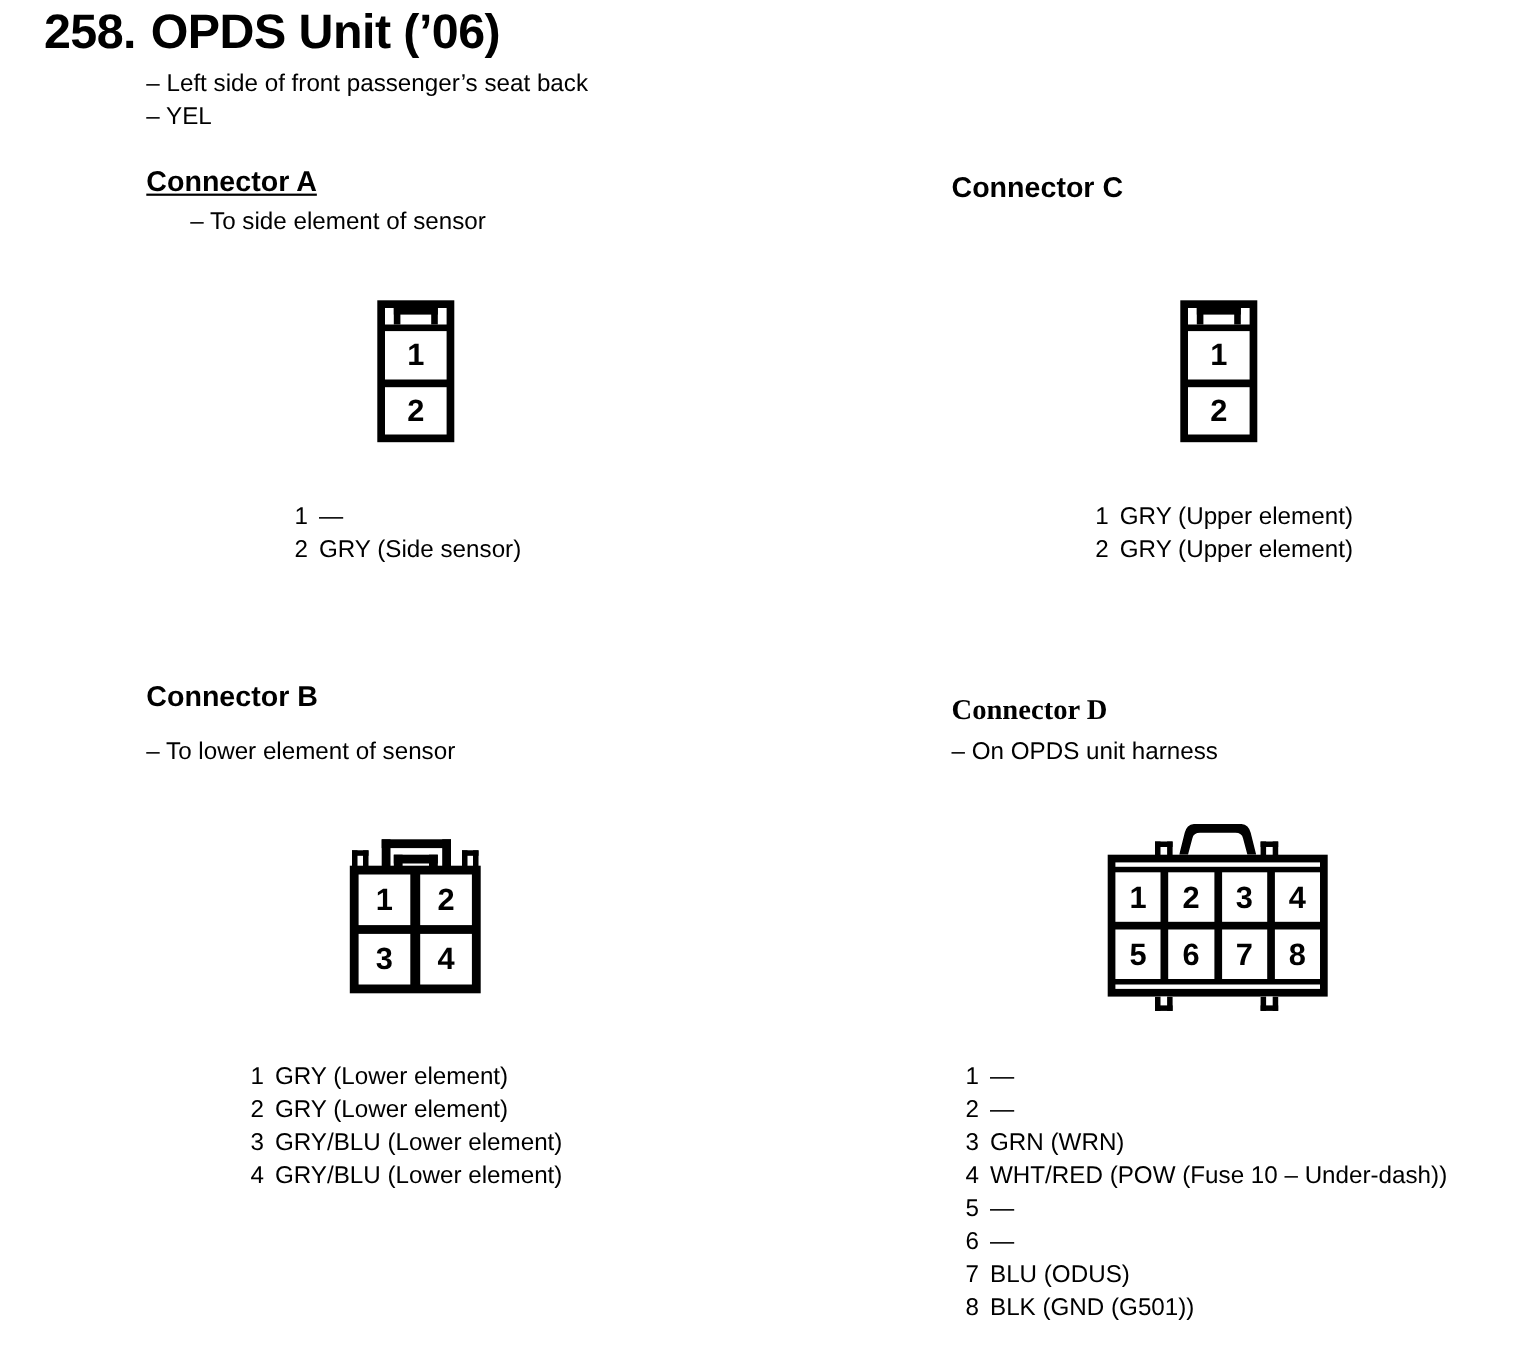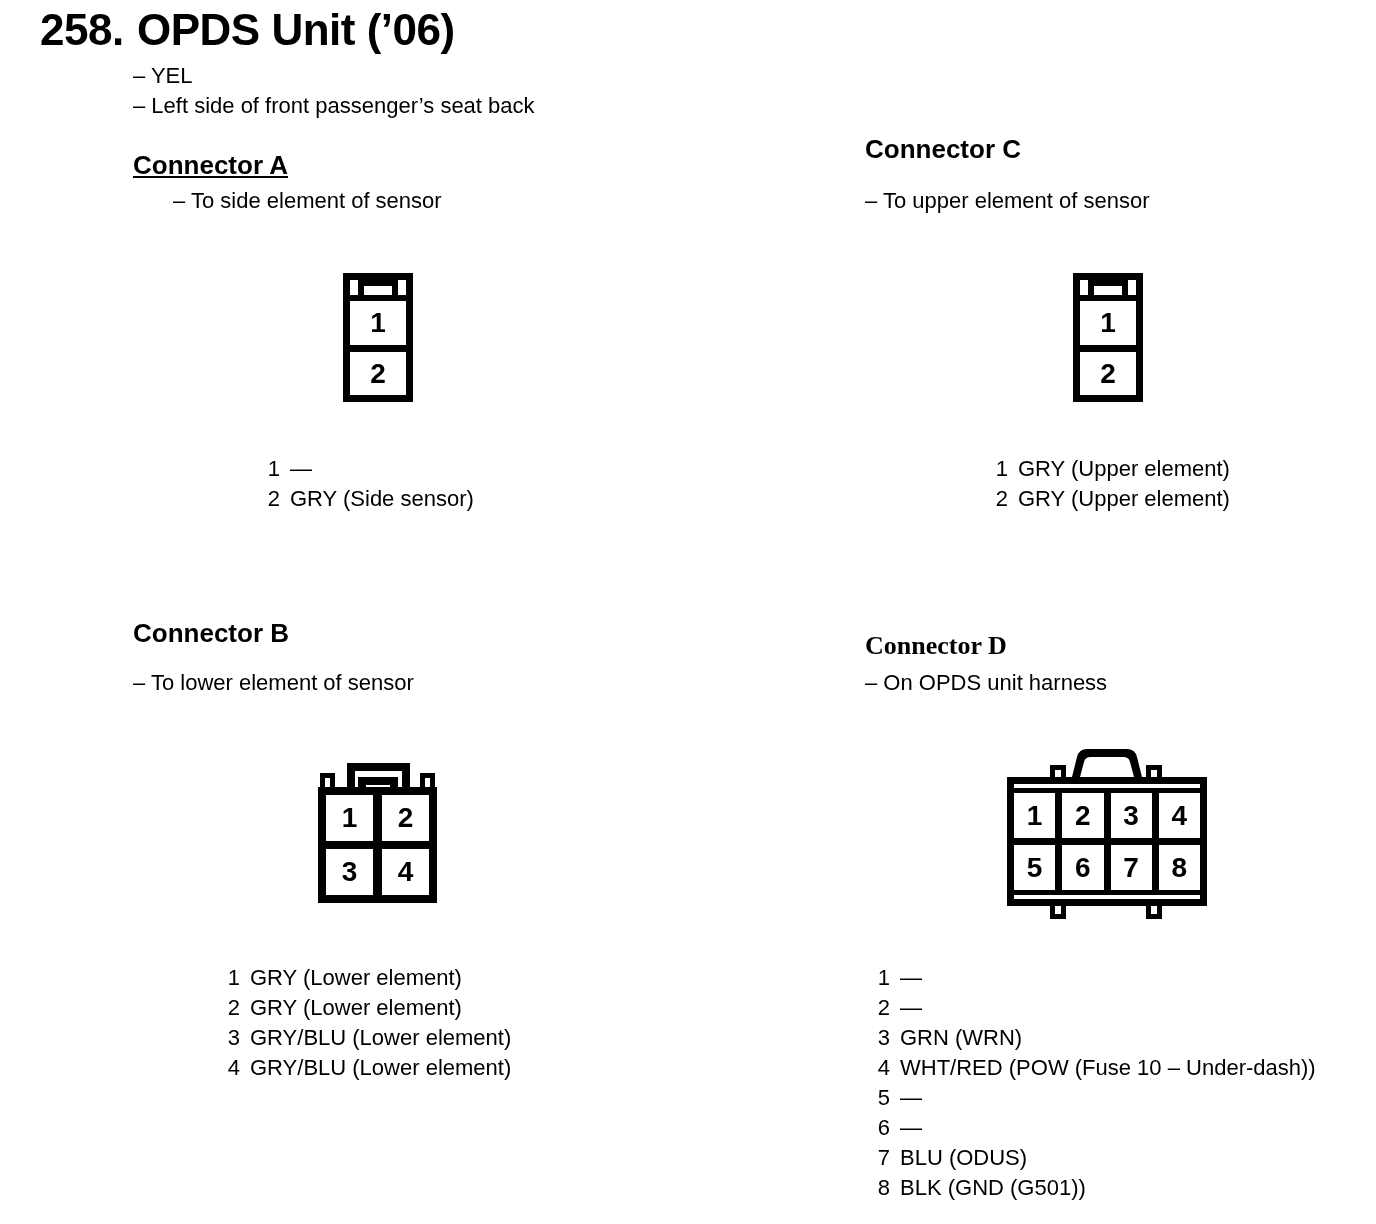--- a/index.html
+++ b/index.html
@@ -63,22 +63,22 @@
 <body>
 
 <div id="page">
 
   <div class="title-row">
     <span class="title-num">258.</span>
     <span>OPDS Unit (’06)</span>
   </div>
 
   <div class="notes">
+    <div>– Left side of front passenger’s seat back</div>
     <div>– YEL</div>
-    <div>– Left side of front passenger’s seat back</div>
   </div>
 
   <h2 class="hdr" style="left:133px; top:150px;text-decoration:underline;">Connector A</h2>
   <div class="sub" style="left:133px; top:186px;margin-left:40px;">– To side element of sensor</div>
 
   <div class="conn2" style="left:343px; top:273px;">
     <div class="neck"></div>
     <div class="handle"></div>
     <div class="cell cell-1">1</div>
     <div class="cell cell-2">2</div>
@@ -88,22 +88,21 @@
     <div class="pin-row">
       <span class="pin-num">1</span>
       <span class="pin-label">—</span>
     </div>
     <div class="pin-row">
       <span class="pin-num">2</span>
       <span class="pin-label">GRY (Side sensor)</span>
     </div>
   </div>
 
-  <h2 class="hdr" style="left:865px; top:134px;">Connector C</h2>
-  <div class="sub" style="left:865px; top:186px;">– To upper element of sensor</div>
+  <h2 class="hdr" style="left:865px; top:155px;">Connector C</h2>
 
   <div class="conn2" style="left:1073px; top:273px;">
     <div class="neck"></div>
     <div class="handle"></div>
     <div class="cell cell-1">1</div>
     <div class="cell cell-2">2</div>
   </div>
 
   <div class="pinlist" style="left:990px; top:454px;">
     <div class="pin-row">

